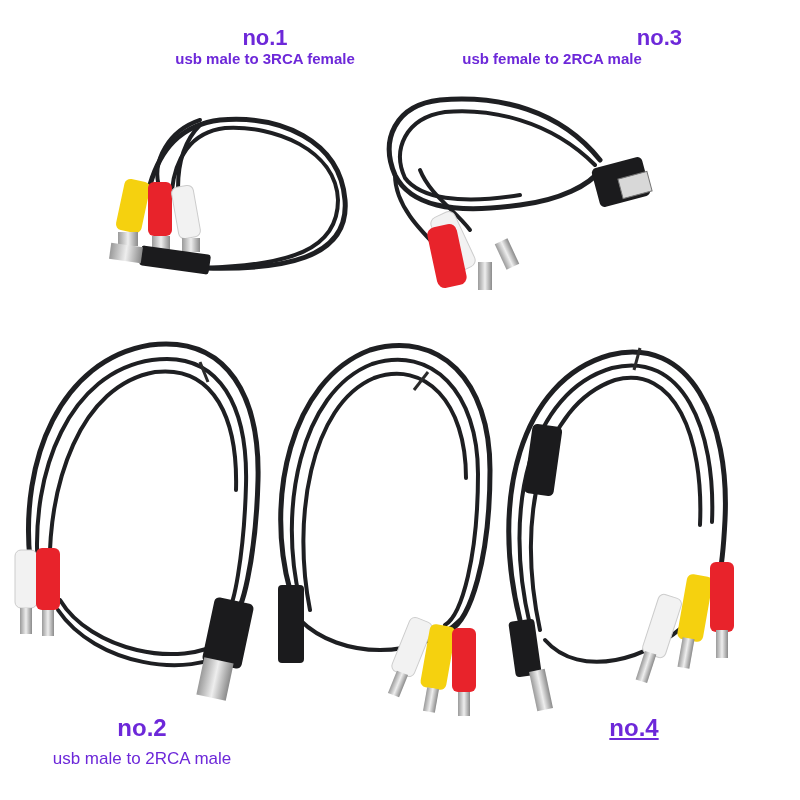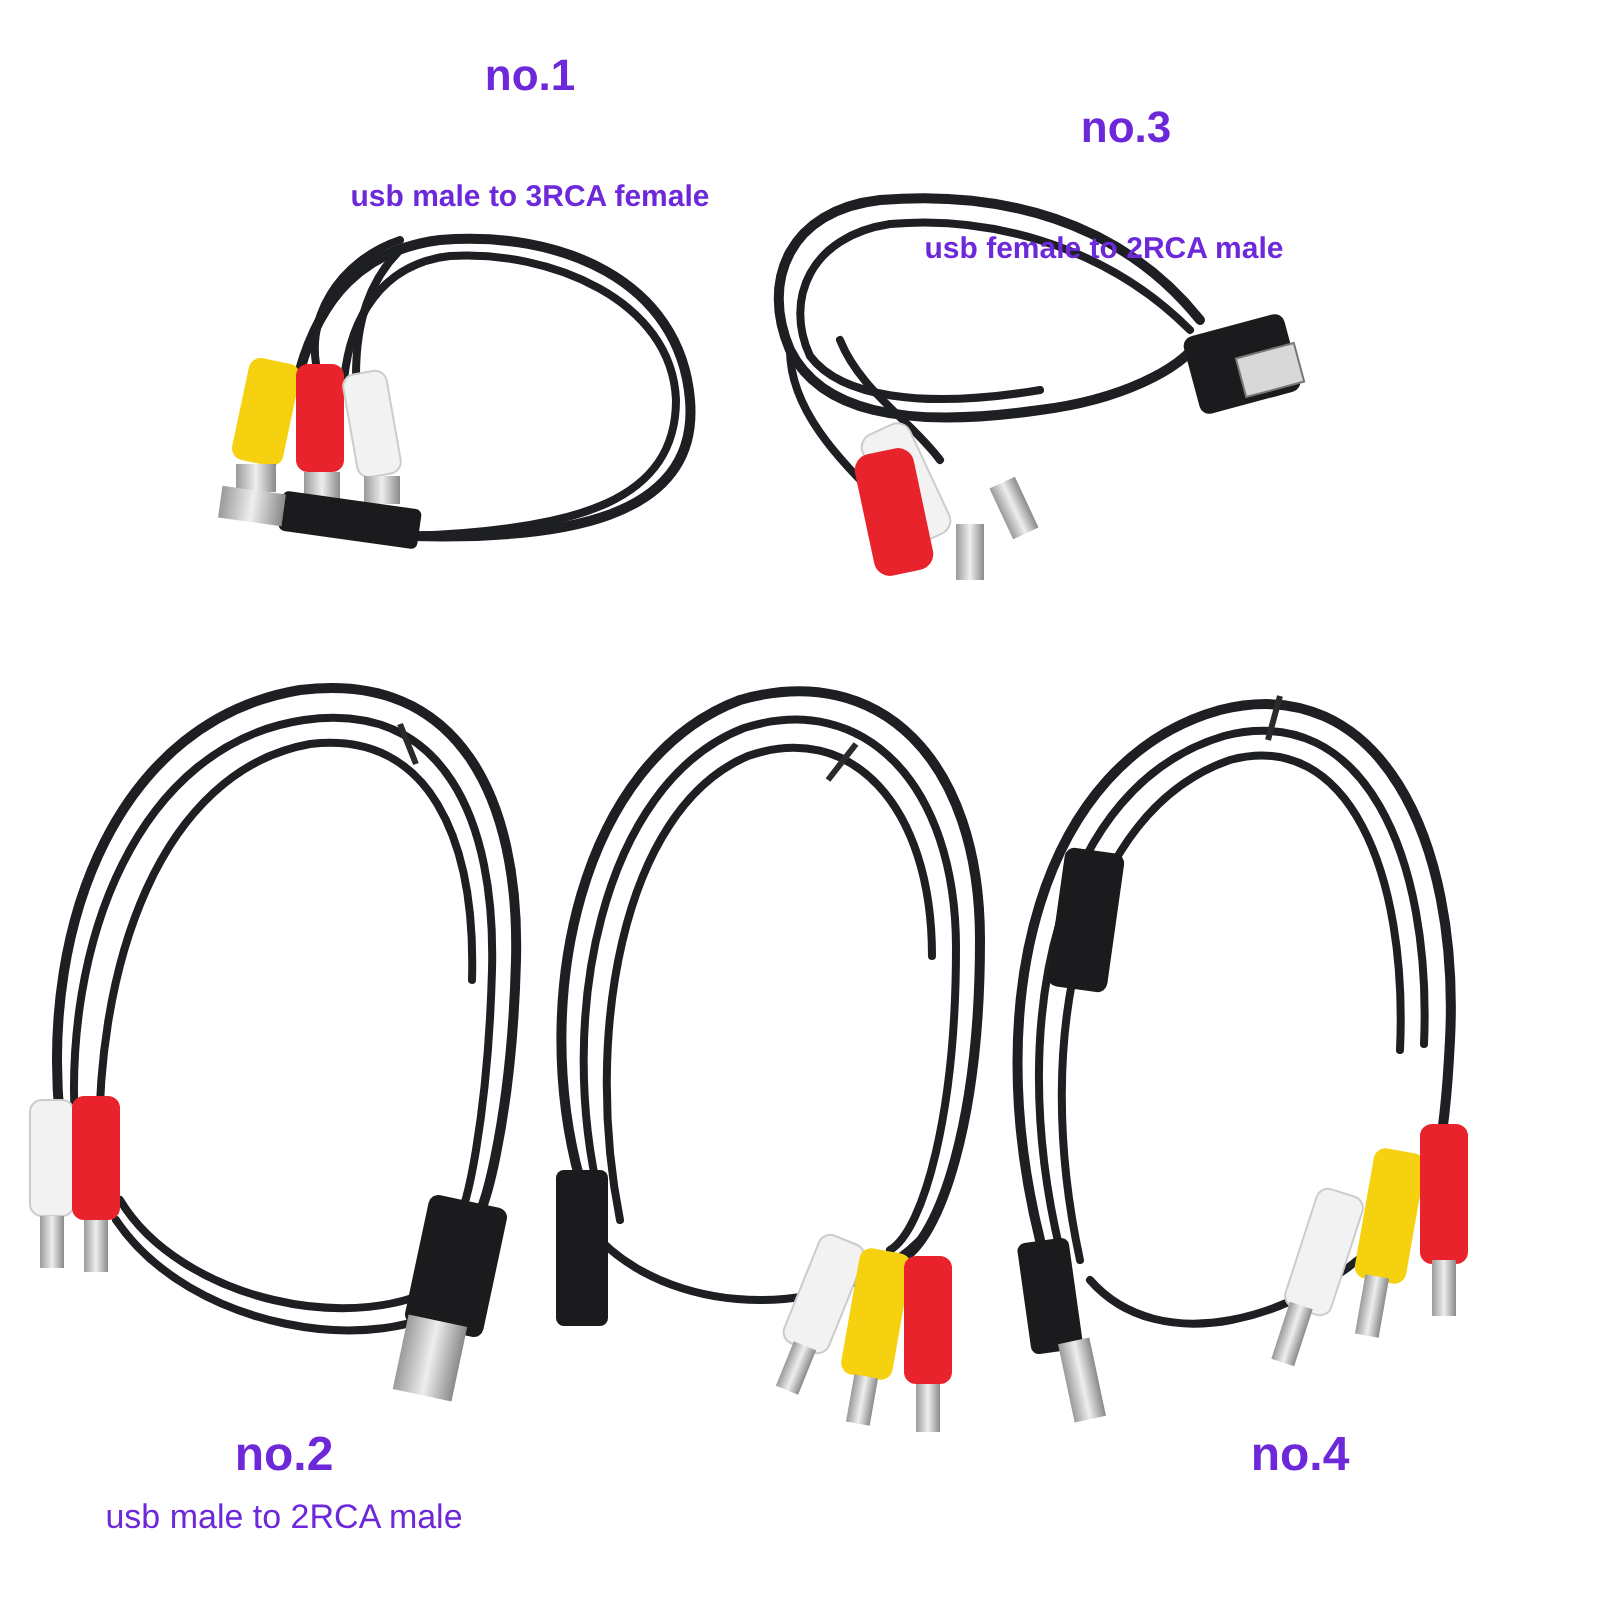--- a/index.html
+++ b/index.html
@@ -1,20 +1,20 @@
 <!DOCTYPE html>
 <html><head>
   <meta charset="utf-8">
   <style>
     html, body { margin:0; padding:0; background:#ffffff; }
     body { width:800px; height:800px; position:relative; overflow:hidden; font-family:"Liberation Sans", sans-serif; }
     .label { position:absolute; text-align:center; color:#6d28d9; }
     .label .num { font-weight:bold; font-size:22px; line-height:24px; display:block; }
     .label .desc { font-size:15px; line-height:18px; display:block; white-space:nowrap; }
-    .label.top .desc { font-weight:bold;margin-top:40px; }
+    .label.top .desc { font-weight:bold; }
     .label.bottom .num { font-size:24px; }
     .label.bottom .desc { font-size:17px; }
     svg.scene { position:absolute; left:0; top:0; }
     .wm { position:absolute; font-size:48px; color:rgba(0,0,0,0.035); font-weight:bold; transform:rotate(-38deg); white-space:nowrap; pointer-events:none; }
   </style>
 </head>
 <body>
 
 <div class="wm" style="left:-10px;top:420px;"></div>
 
@@ -127,27 +127,27 @@
       <path d="M640,348 l-6,22"></path>
   </g>
 </svg>
 
 <div class="label top" style="left:140px;top:26px;width:250px;">
   <span class="num">no.1</span>
   <span class="desc">usb male to 3RCA female</span>
 </div>
 
 <div class="label top" style="left:422px;top:26px;width:260px;">
-  <span class="num" style="text-align:center;padding-left:22px;margin-top:26px;">no.3</span>
+  <span class="num" style="text-align:right;padding-left:22px;">no.3</span>
   <span class="desc">usb female to 2RCA male</span>
 </div>
 
 <div class="label bottom" style="left:12px;top:716px;width:260px;">
   <span class="num">no.2</span>
   <span class="desc" style="margin-top:10px;">usb male to 2RCA male</span>
 </div>
 
 <div class="label bottom" style="left:280px;top:716px;width:250px;">
 </div>
 
-<div class="label bottom" style="left:530px;top:716px;width:240px;">
+<div class="label bottom" style="left:514px;top:716px;width:240px;text-decoration:underline;">
   <span class="num">no.4</span>
 </div>
 
 </body></html>

